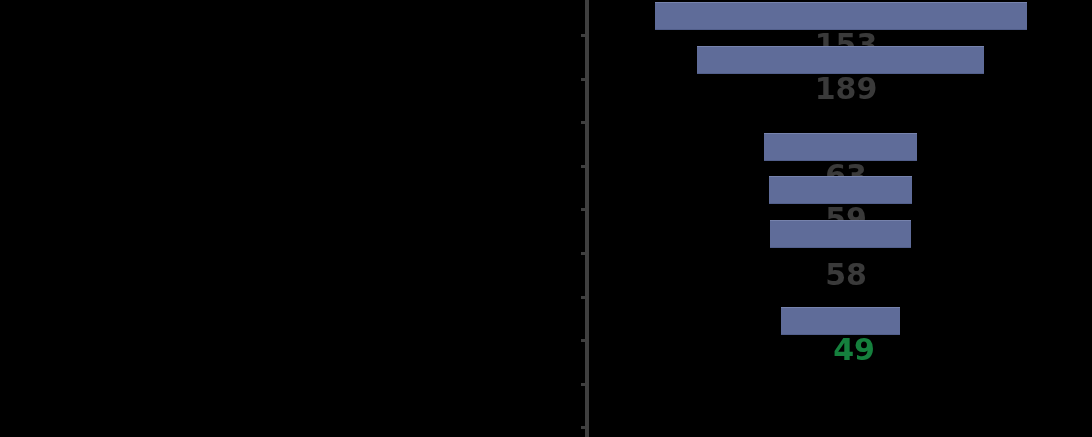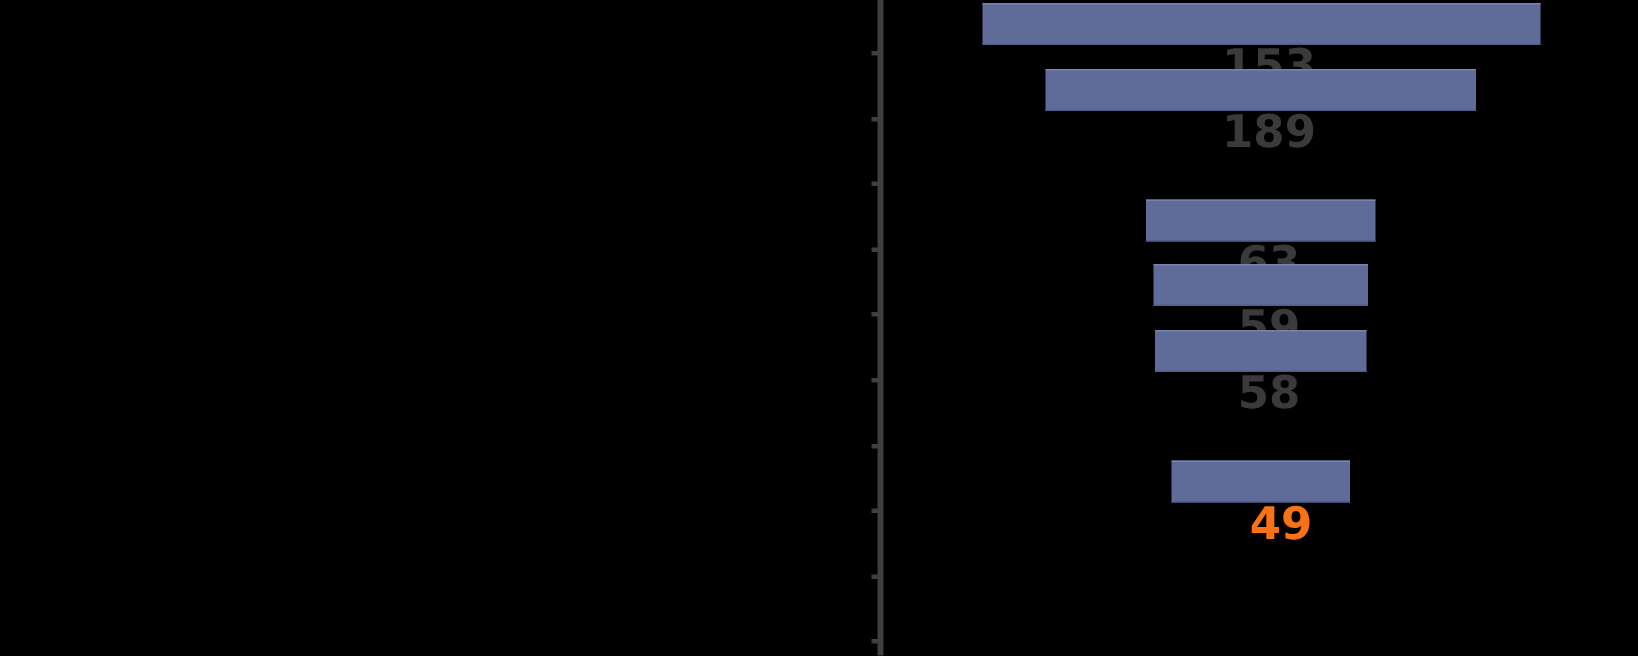--- a/index.html
+++ b/index.html
@@ -104,27 +104,27 @@
         <span class="bar-value" style="color: rgb(58, 58, 58);">189</span>
       </div>
       <div class="bar-row" style="top: 132.8px; height: 28px;">
         <div class="bar" style="width: 153.176px; background: rgb(95, 108, 153);"></div>
         <span class="bar-value" style="color: rgb(58, 58, 58);">63</span>
       </div>
       <div class="bar-row" style="top: 176.4px; height: 28px;">
         <div class="bar" style="width: 143.451px; background: rgb(95, 108, 153);"></div>
         <span class="bar-value" style="color: rgb(58, 58, 58);">59</span>
       </div>
-      <div class="bar-row" style="top: 220px; height: 28px;">
+      <div class="bar-row" style="top: 220px; height: 28px; gap: 12px;">
         <div class="bar" style="width: 141.02px; background: rgb(95, 108, 153);"></div>
         <span class="bar-value" style="color: rgb(58, 58, 58);">58</span>
       </div>
       <div class="bar-row" style="top: 307.2px; height: 28px;">
         <div class="bar" style="width: 119.137px; background: rgb(95, 108, 153);"></div>
-        <span class="bar-value" style="color: #f97316; margin-left: 27px;">49</span>
+        <span class="bar-value" style="color: #15803d; margin-left: 27px;">49</span>
       </div>
     </div>
 
 <div class="axis-tick" style="top: 34px;"></div>
     <div class="axis-tick" style="top: 77.6px;"></div>
     <div class="axis-tick" style="top: 121.2px;"></div>
     <div class="axis-tick" style="top: 164.8px;"></div>
     <div class="axis-tick" style="top: 208.4px;"></div>
     <div class="axis-tick" style="top: 252px;"></div>
     <div class="axis-tick" style="top: 295.6px;"></div>

